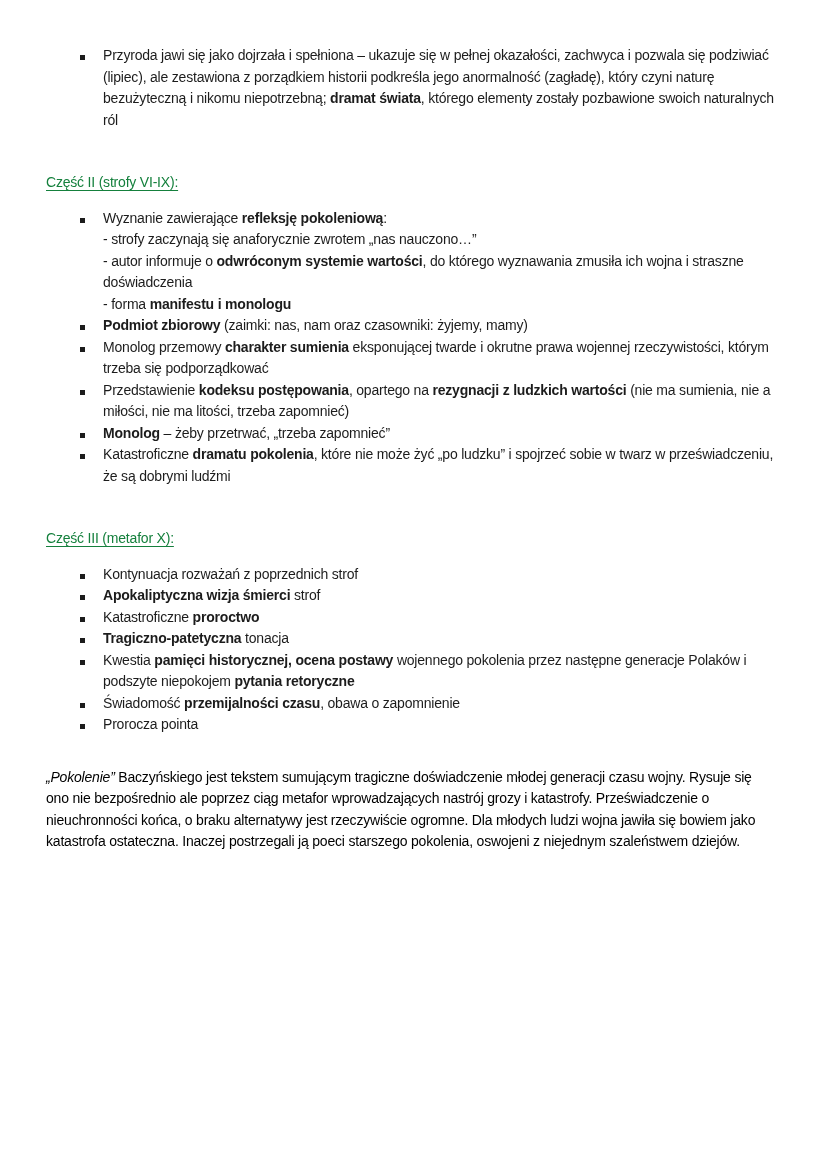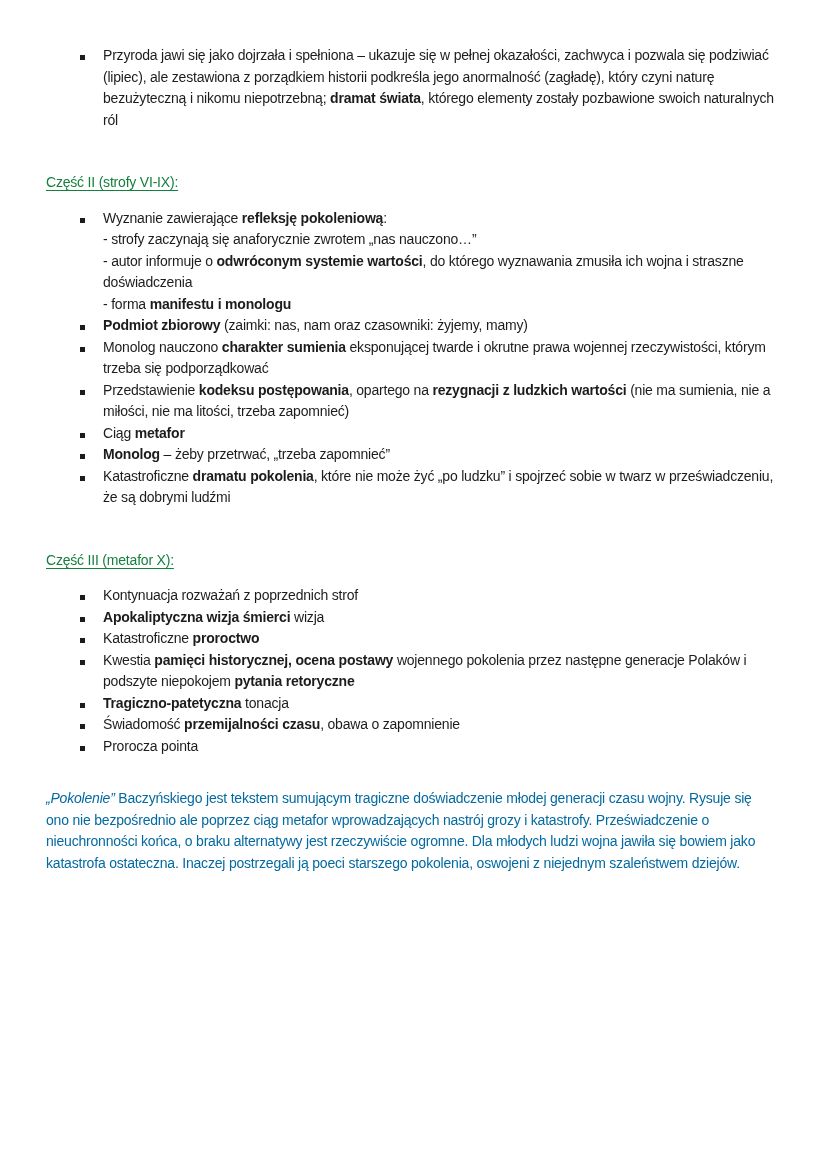--- a/index.html
+++ b/index.html
@@ -50,21 +50,21 @@
   }
   .section-heading {
     margin: 41px 0 14px 0;
     text-decoration: underline;
     text-underline-offset: 3px;
     color: #15803d;
   }
   .closing-paragraph {
     margin-top: 31px;
     max-width: 732px;
-    color: #0369a1;
+    color: #000000;
     white-space: pre-wrap;
   }
 </style>
 </head>
 <body>
 
 <div class="page">
 
   <div class="bullet-list">
     <div class="bullet-item">
@@ -81,61 +81,57 @@
 - strofy zaczynają się anaforycznie zwrotem „nas nauczono…”
 - autor informuje o </span><span class="b">odwróconym systemie wartości</span><span>, do którego wyznawania zmusiła ich wojna i straszne doświadczenia
 - forma </span><span class="b">manifestu i monologu</span></span>
     </div>
     <div class="bullet-item">
       <span class="bullet-marker-cell"><span class="bullet-square"></span></span>
       <span class="bullet-text"><span class="b">Podmiot zbiorowy</span><span> (zaimki: nas, nam oraz czasowniki: żyjemy, mamy)</span></span>
     </div>
     <div class="bullet-item">
       <span class="bullet-marker-cell"><span class="bullet-square"></span></span>
-      <span class="bullet-text"><span>Monolog nauczono </span><span class="b">charakter sumienia</span><span> eksponującej twarde i okrutne prawa wojennej rzeczywistości, którym trzeba się podporządkować</span></span>
+      <span class="bullet-text"><span>Monolog przemowy </span><span class="b">charakter sumienia</span><span> eksponującej twarde i okrutne prawa wojennej rzeczywistości, którym trzeba się podporządkować</span></span>
     </div>
     <div class="bullet-item">
       <span class="bullet-marker-cell"><span class="bullet-square"></span></span>
       <span class="bullet-text"><span>Przedstawienie </span><span class="b">kodeksu postępowania</span><span>, opartego na </span><span class="b">rezygnacji z ludzkich wartości</span><span> (nie ma sumienia, nie a miłości, nie ma litości, trzeba zapomnieć)</span></span>
-    </div>
-    <div class="bullet-item">
-      <span class="bullet-marker-cell"><span class="bullet-square"></span></span>
-      <span class="bullet-text"><span>Ciąg </span><span class="b">metafor</span></span>
     </div>
     <div class="bullet-item">
       <span class="bullet-marker-cell"><span class="bullet-square"></span></span>
       <span class="bullet-text"><span class="b">Monolog</span><span> – żeby przetrwać, „trzeba zapomnieć”</span></span>
     </div>
     <div class="bullet-item">
       <span class="bullet-marker-cell"><span class="bullet-square"></span></span>
       <span class="bullet-text"><span>Katastroficzne </span><span class="b">dramatu pokolenia</span><span>, które nie może żyć „po ludzku” i spojrzeć sobie w twarz w przeświadczeniu, że są dobrymi ludźmi</span></span>
     </div>
   </div>
 
   <div class="section-heading">Część III (metafor X):</div>
   <div class="bullet-list">
     <div class="bullet-item">
       <span class="bullet-marker-cell"><span class="bullet-square"></span></span>
       <span class="bullet-text"><span>Kontynuacja rozważań z poprzednich strof</span></span>
     </div>
     <div class="bullet-item">
       <span class="bullet-marker-cell"><span class="bullet-square"></span></span>
-      <span class="bullet-text"><span class="b">Apokaliptyczna wizja śmierci</span><span> wizja</span></span>
+      <span class="bullet-text"><span class="b">Apokaliptyczna wizja śmierci</span><span> strof</span></span>
     </div>
     <div class="bullet-item">
       <span class="bullet-marker-cell"><span class="bullet-square"></span></span>
       <span class="bullet-text"><span>Katastroficzne </span><span class="b">proroctwo</span></span>
     </div>
     <div class="bullet-item">
       <span class="bullet-marker-cell"><span class="bullet-square"></span></span>
-      <span class="bullet-text"><span>Kwestia </span><span class="b">pamięci historycznej, ocena postawy</span><span> wojennego pokolenia przez następne generacje Polaków i podszyte niepokojem </span><span class="b">pytania retoryczne</span></span>
+      <span class="bullet-text"><span class="b">Tragiczno-patetyczna</span><span> tonacja</span></span>
     </div>
     <div class="bullet-item">
       <span class="bullet-marker-cell"><span class="bullet-square"></span></span>
-      <span class="bullet-text"><span class="b">Tragiczno-patetyczna</span><span> tonacja</span></span>
+      <span class="bullet-text"><span>Kwestia </span><span class="b">pamięci historycznej, ocena postawy</span><span> wojennego pokolenia przez następne generacje Polaków i podszyte niepokojem </span><span class="b">pytania retoryczne</span></span>
     </div>
     <div class="bullet-item">
       <span class="bullet-marker-cell"><span class="bullet-square"></span></span>
       <span class="bullet-text"><span>Świadomość </span><span class="b">przemijalności czasu</span><span>, obawa o zapomnienie</span></span>
     </div>
     <div class="bullet-item">
       <span class="bullet-marker-cell"><span class="bullet-square"></span></span>
       <span class="bullet-text"><span>Prorocza pointa</span></span>
     </div>
   </div>

